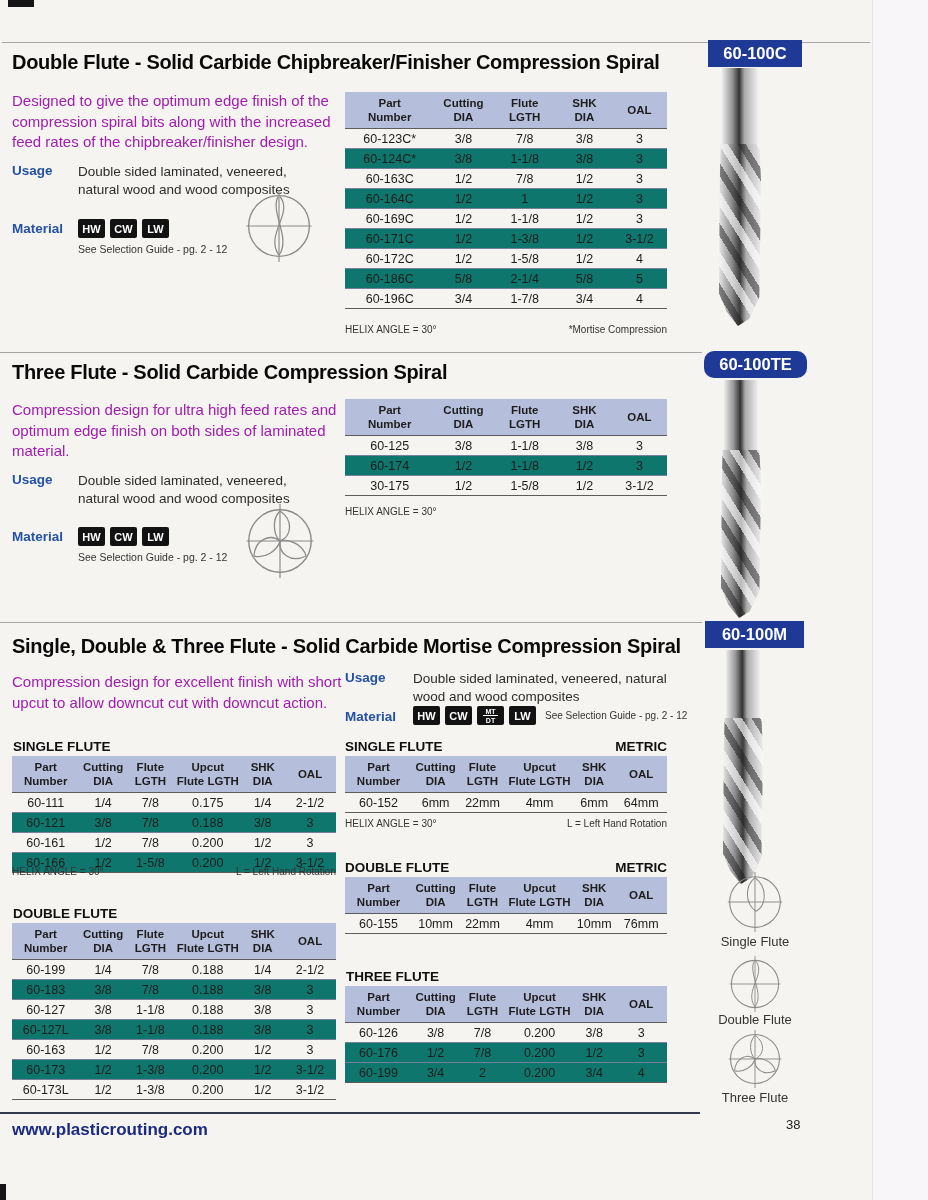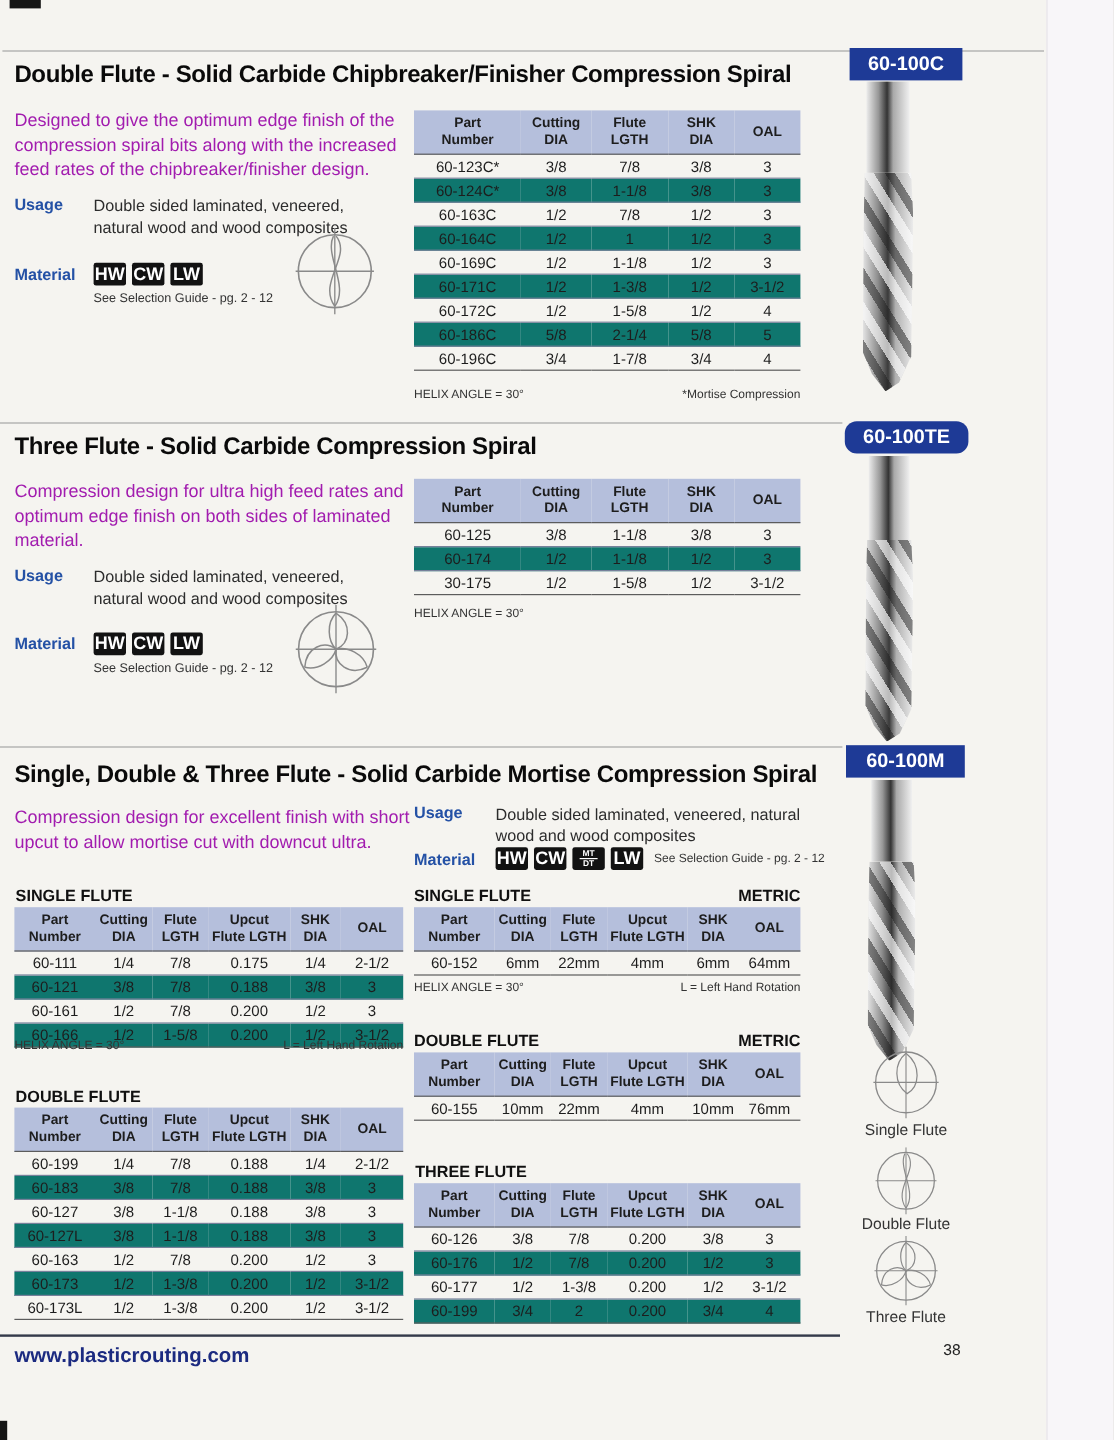--- a/index.html
+++ b/index.html
@@ -17,21 +17,21 @@
 
   .title { position:absolute; font-size:20px; font-weight:bold; color:#0a0a0a;
     letter-spacing:-0.3px; white-space:nowrap; }
   .desc { position:absolute; font-size:15px; line-height:1.38; color:#a21caf; }
   .kv-label { position:absolute; font-size:13.5px; font-weight:bold; color:#2451a5; }
   .kv-text { position:absolute; font-size:13.5px; line-height:1.32; color:#2c2c2c; }
 
   .badges { position:absolute; display:flex; gap:5px; align-items:center; }
   .badge { display:inline-flex; align-items:center; justify-content:center;
     min-width:27px; height:19px; background:#121212; color:#fff;
-    font-size:15px; font-weight:bold; border-radius:2px; }
+    font-size:11px; font-weight:bold; border-radius:2px; }
   .badge.split { flex-direction:column; line-height:1; font-size:7px; gap:1px; }
   .badge.split span { display:block; padding:0 2px; }
   .badge.split span:first-child { border-bottom:1px solid #fff; }
   .sel-guide { position:absolute; font-size:10.5px; color:#333; }
   .mat-row { position:absolute; display:flex; gap:9px; align-items:center; }
   .mat-row .badges-inline { display:flex; gap:5px; align-items:center; }
   .mat-row .guide-inline { font-size:10px; color:#333; }
 
   table.data-table { position:absolute; border-collapse:collapse; table-layout:fixed;
     border-bottom:1.5px solid #5c5c5c; }
@@ -255,21 +255,21 @@
           <td>1-5/8</td>
           <td>1/2</td>
           <td>3-1/2</td>
         </tr>
       </tbody>
     </table>
   <div class="fn" style="left:345px;top:506px;">HELIX ANGLE = 30°</div>
 
   <div class="hr" style="left:0;top:622px;width:702px;"></div>
   <div class="title" style="left:12px;top:635px;">Single, Double &amp; Three Flute - Solid Carbide Mortise Compression Spiral</div>
-  <div class="desc" style="left:12px;top:672px;width:332px;">Compression design for excellent finish with short upcut to allow mortise cut with downcut ultra.</div>
+  <div class="desc" style="left:12px;top:672px;width:332px;">Compression design for excellent finish with short upcut to allow downcut cut with downcut action.</div>
 
   <div class="kv-label" style="left:345px;top:670px;">Usage</div>
   <div class="kv-text" style="left:413px;top:670px;width:258px;">Double sided laminated, veneered, natural wood and wood composites</div>
   <div class="kv-label" style="left:345px;top:709px;">Material</div>
   <div class="mat-row" style="left:413px;top:706px;">
     <div class="badges-inline">
         <span class="badge">HW</span>
         <span class="badge">CW</span>
         <span class="badge split">
           <span>MT</span>
@@ -505,28 +505,20 @@
           <td>3</td>
         </tr>
         <tr class="shaded">
           <td>60-176</td>
           <td>1/2</td>
           <td>7/8</td>
           <td>0.200</td>
           <td>1/2</td>
           <td>3</td>
         </tr>
-        <tr>
-          <td>60-177</td>
-          <td>1/2</td>
-          <td>1-3/8</td>
-          <td>0.200</td>
-          <td>1/2</td>
-          <td>3-1/2</td>
-        </tr>
         <tr class="shaded">
           <td>60-199</td>
           <td>3/4</td>
           <td>2</td>
           <td>0.200</td>
           <td>3/4</td>
           <td>4</td>
         </tr>
       </tbody>
     </table>

